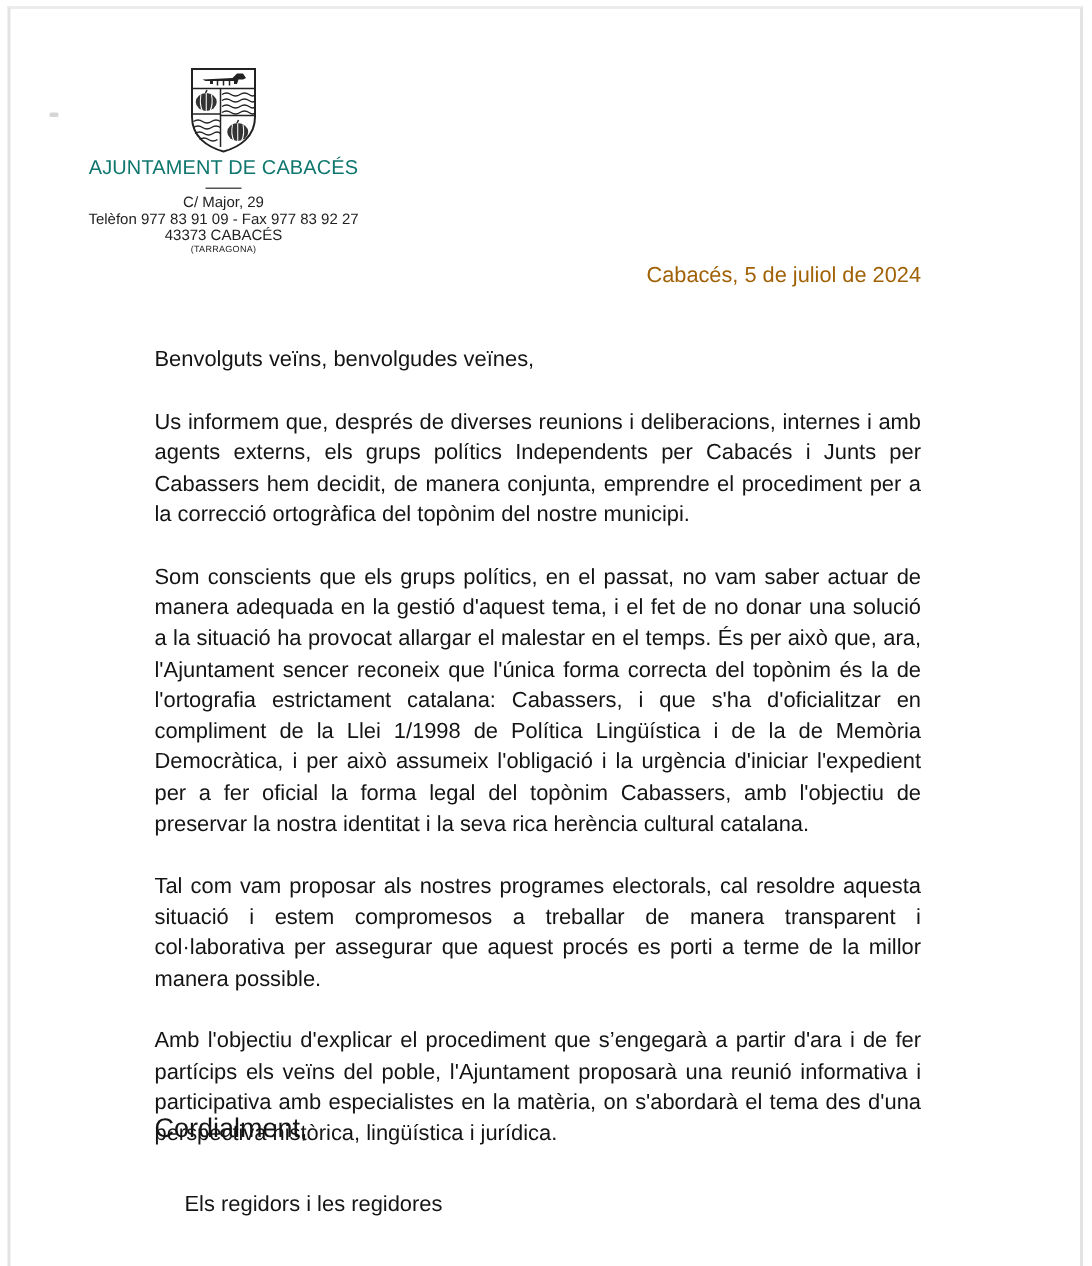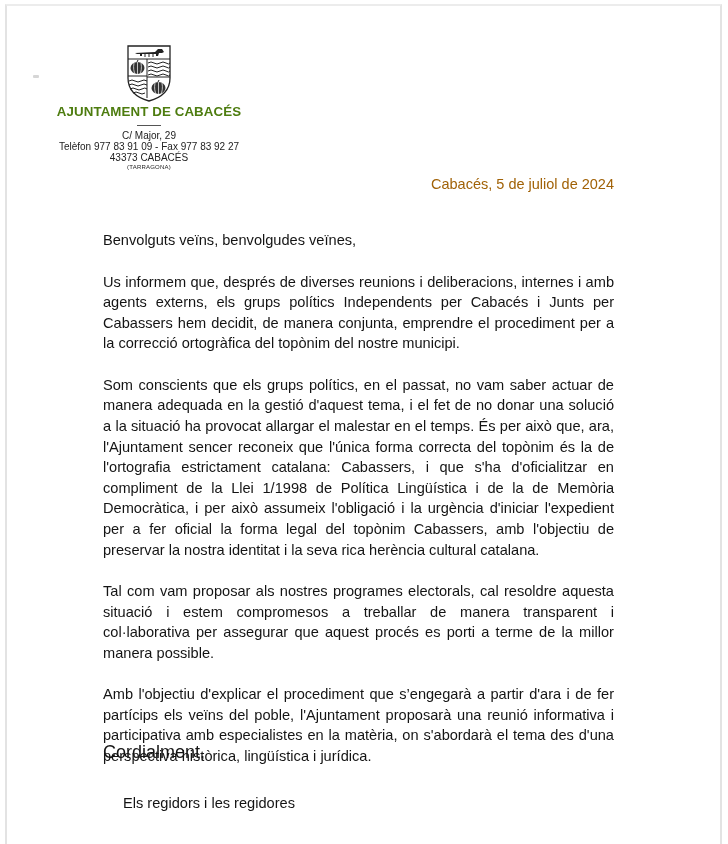--- a/index.html
+++ b/index.html
@@ -45,24 +45,23 @@
   .crest {
     display: block;
     margin: 0 auto;
     width: 48px;
     height: 58px;
   }
   .org-name {
     font-family: "Liberation Sans", sans-serif;
     font-size: 13.3px;
     letter-spacing: 0.1px;
-    color: #4d7c0f;
+    color: #0f766e;
     margin-top: 2px;
     white-space: nowrap;
-    font-weight: bold;
   }
   .sep {
     width: 24px;
     height: 1px;
     background: #555;
     margin: 6px auto 4px auto;
   }
   .addr {
     font-size: 10px;
     line-height: 11px;

